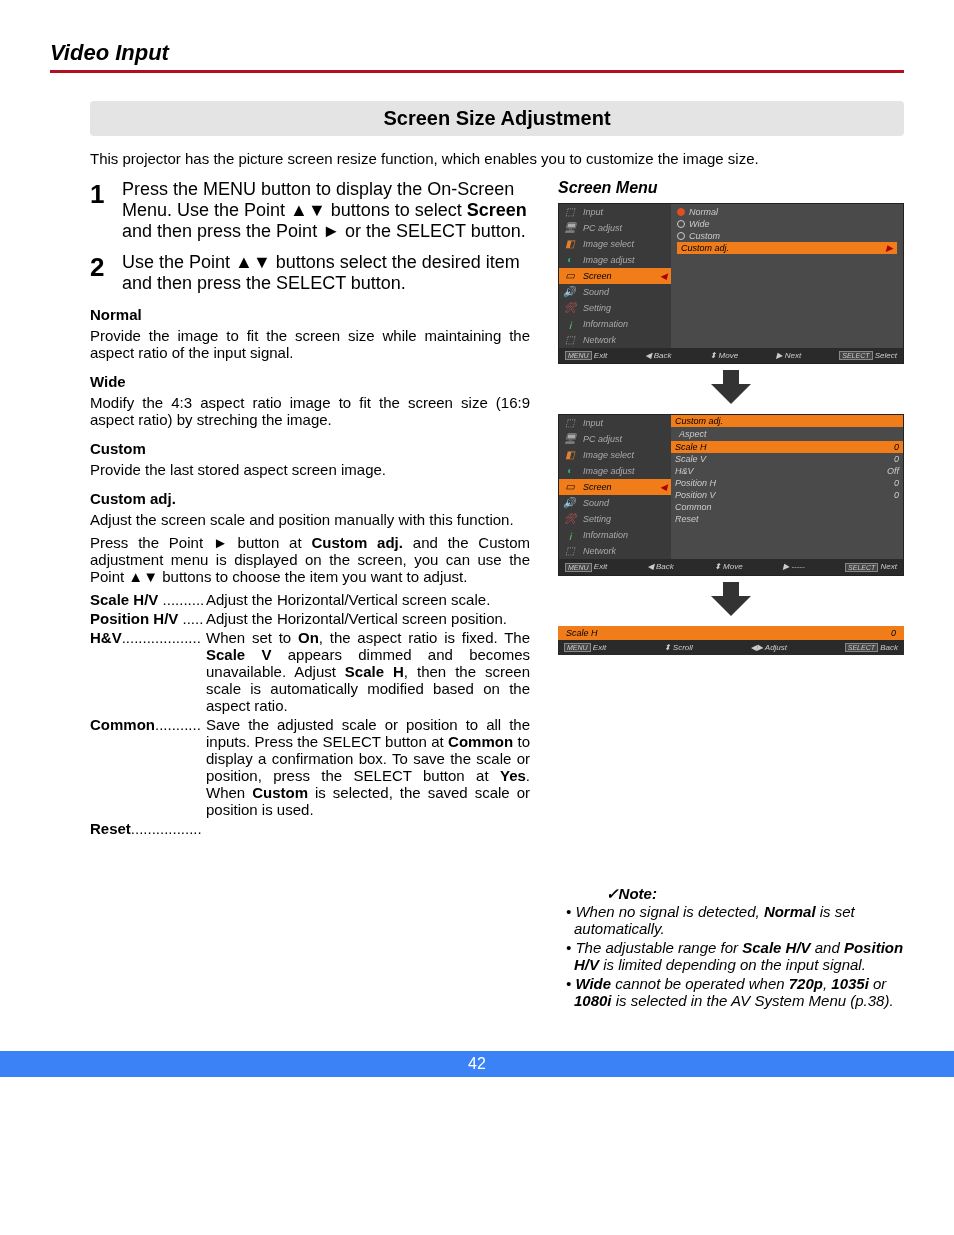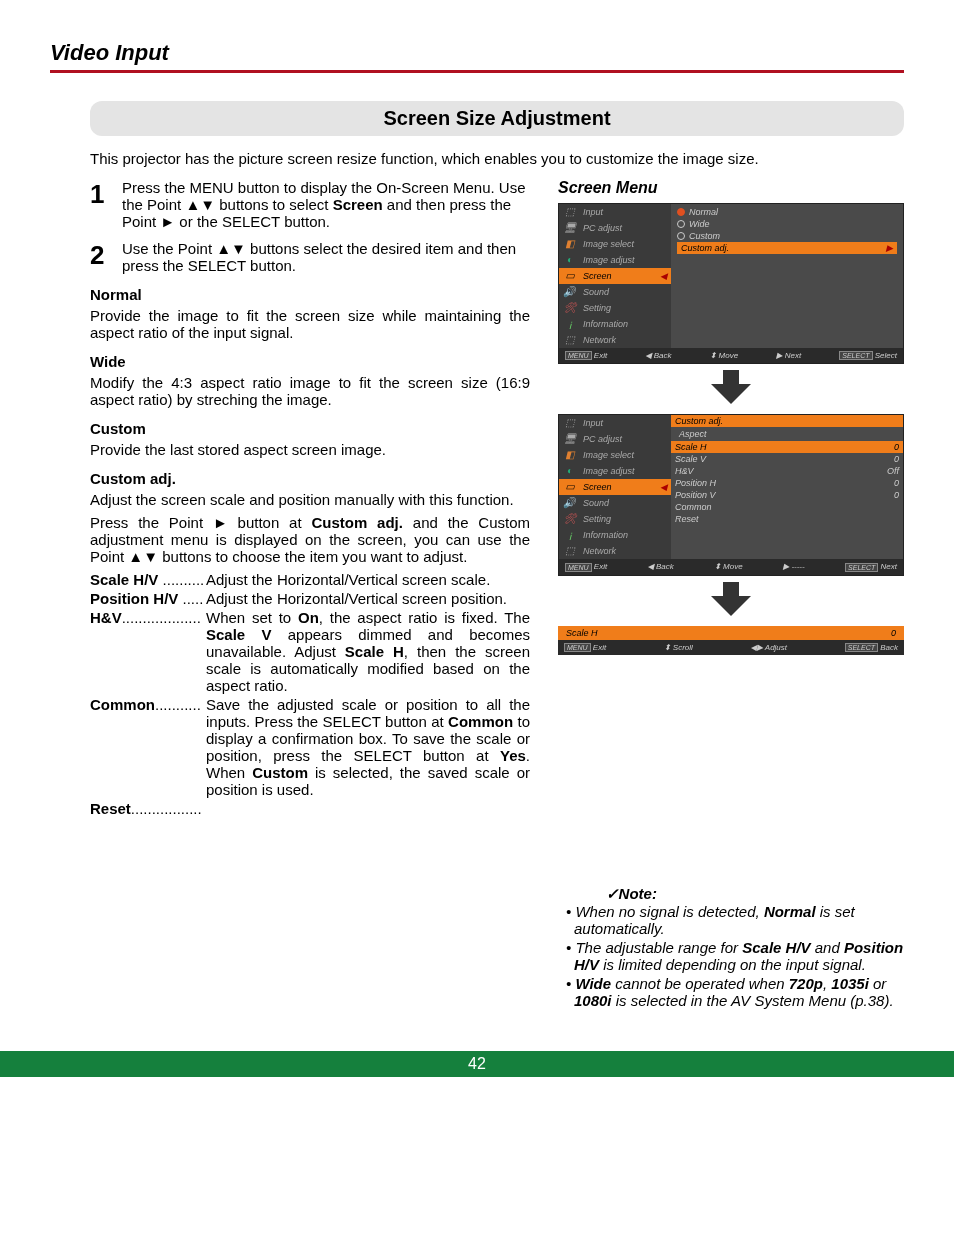--- a/index.html
+++ b/index.html
@@ -1,26 +1,26 @@
 <!DOCTYPE html>
 <html><head>
 <meta charset="utf-8">
 <style>
   * { margin: 0; padding: 0; box-sizing: border-box; }
   body { font-family: Arial, Helvetica, sans-serif; width: 954px; background: #fff; color: #000; }
   .page { padding: 40px 50px 0 50px; }
   .video-input { font-size: 22px; font-weight: bold; font-style: italic; border-bottom: 3px solid #b01020; padding-bottom: 4px; margin-bottom: 28px; }
-  .section-title { background: #e4e4e4; border-radius: 12px; font-size: 20px; font-weight: bold; text-align: center; padding: 6px 0; margin: 0 0 14px 40px; }
+  .section-title { background: #e4e4e4; border-radius: 4px; font-size: 20px; font-weight: bold; text-align: center; padding: 6px 0; margin: 0 0 14px 40px; }
   .intro { font-size: 15px; margin: 0 0 12px 40px; }
   .cols { display: flex; gap: 28px; margin-left: 40px; }
   .lcol { width: 440px; }
   .rcol { flex: 1; font-style: italic; }
   .step { display: flex; margin-bottom: 10px; }
   .step .num { font-size: 26px; font-weight: bold; width: 32px; }
-  .step .txt { font-size: 15px; flex: 1; }
+  .step .txt { font-size: 18px; flex: 1; }
   .subhead { font-weight: bold; font-size: 15px; margin: 12px 0 4px 0; }
   .para { font-size: 15px; margin-bottom: 6px; text-align: justify; }
   .deflist { font-size: 15px; }
   .defrow { display: flex; margin-bottom: 2px; }
   .defrow .term { width: 116px; white-space: nowrap; }
   .defrow .term b { font-weight: bold; }
   .defrow .def { flex: 1; text-align: justify; }
   .rhead { font-size: 16px; font-weight: bold; margin-bottom: 6px; }
   .osd { background: #4a4a4a; color: #fff; font-size: 9px; border: 1px solid #222; }
   .osd-row { display: flex; }
@@ -39,21 +39,21 @@
   .kbox { display:inline-block; border:1px solid #888; padding:0 2px; font-size:7px; vertical-align:middle; background:#444;}
   .arrow-down { text-align: center; margin: 6px 0; }
   .arrow-down svg { width: 60px; height: 34px; }
   .valrow { display: flex; justify-content: space-between; padding: 1px 4px; color: #ccc; }
   .valrow.hl { background: #f07d1a; color: #000; }
   .barrow { background:#f07d1a; color:#000; display:flex; justify-content:space-between; padding:2px 8px; font-size:9px; }
   .note-box { margin-top: 230px; font-size: 15px; }
   .note-title { font-weight: bold; margin-left: 48px; }
   .note-box ul { list-style: none; padding-left: 8px; }
   .note-box li { text-indent: -8px; padding-left: 8px; margin-bottom: 2px; }
-  .pgfoot { background: #15803d; color: #fff; text-align: center; font-size: 16px; padding: 4px 0; margin-top: 40px; }
+  .pgfoot { background: #3b82f6; color: #fff; text-align: center; font-size: 16px; padding: 4px 0; margin-top: 40px; }
 </style>
 </head>
 <body>
 
 <div class="page">
   <div class="video-input">Video Input</div>
 
   <div class="section-title">Screen Size Adjustment</div>
   <div class="intro">This projector has the picture screen resize function, which enables you to customize the image size.</div>
 

